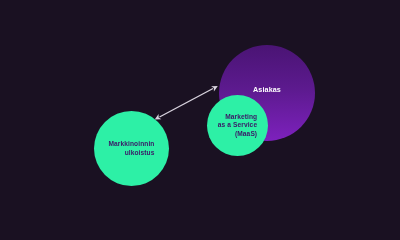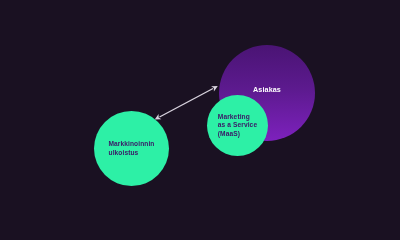--- a/index.html
+++ b/index.html
@@ -18,21 +18,21 @@
     width: 400px;
     height: 200px;
     background: #1a1122;
   }
   .node {
     position: absolute;
     border-radius: 50%;
     display: flex;
     align-items: center;
     justify-content: center;
-    text-align: left;
+    text-align: right;
     box-sizing: border-box;
   }
   #node-asiakas {
     left: 219px;
     top: 45px;
     width: 96px;
     height: 96px;
     background: linear-gradient(180deg, #4a1474 0%, #5c1a8e 45%, #7d21bd 100%);
     z-index: 1;
   }

